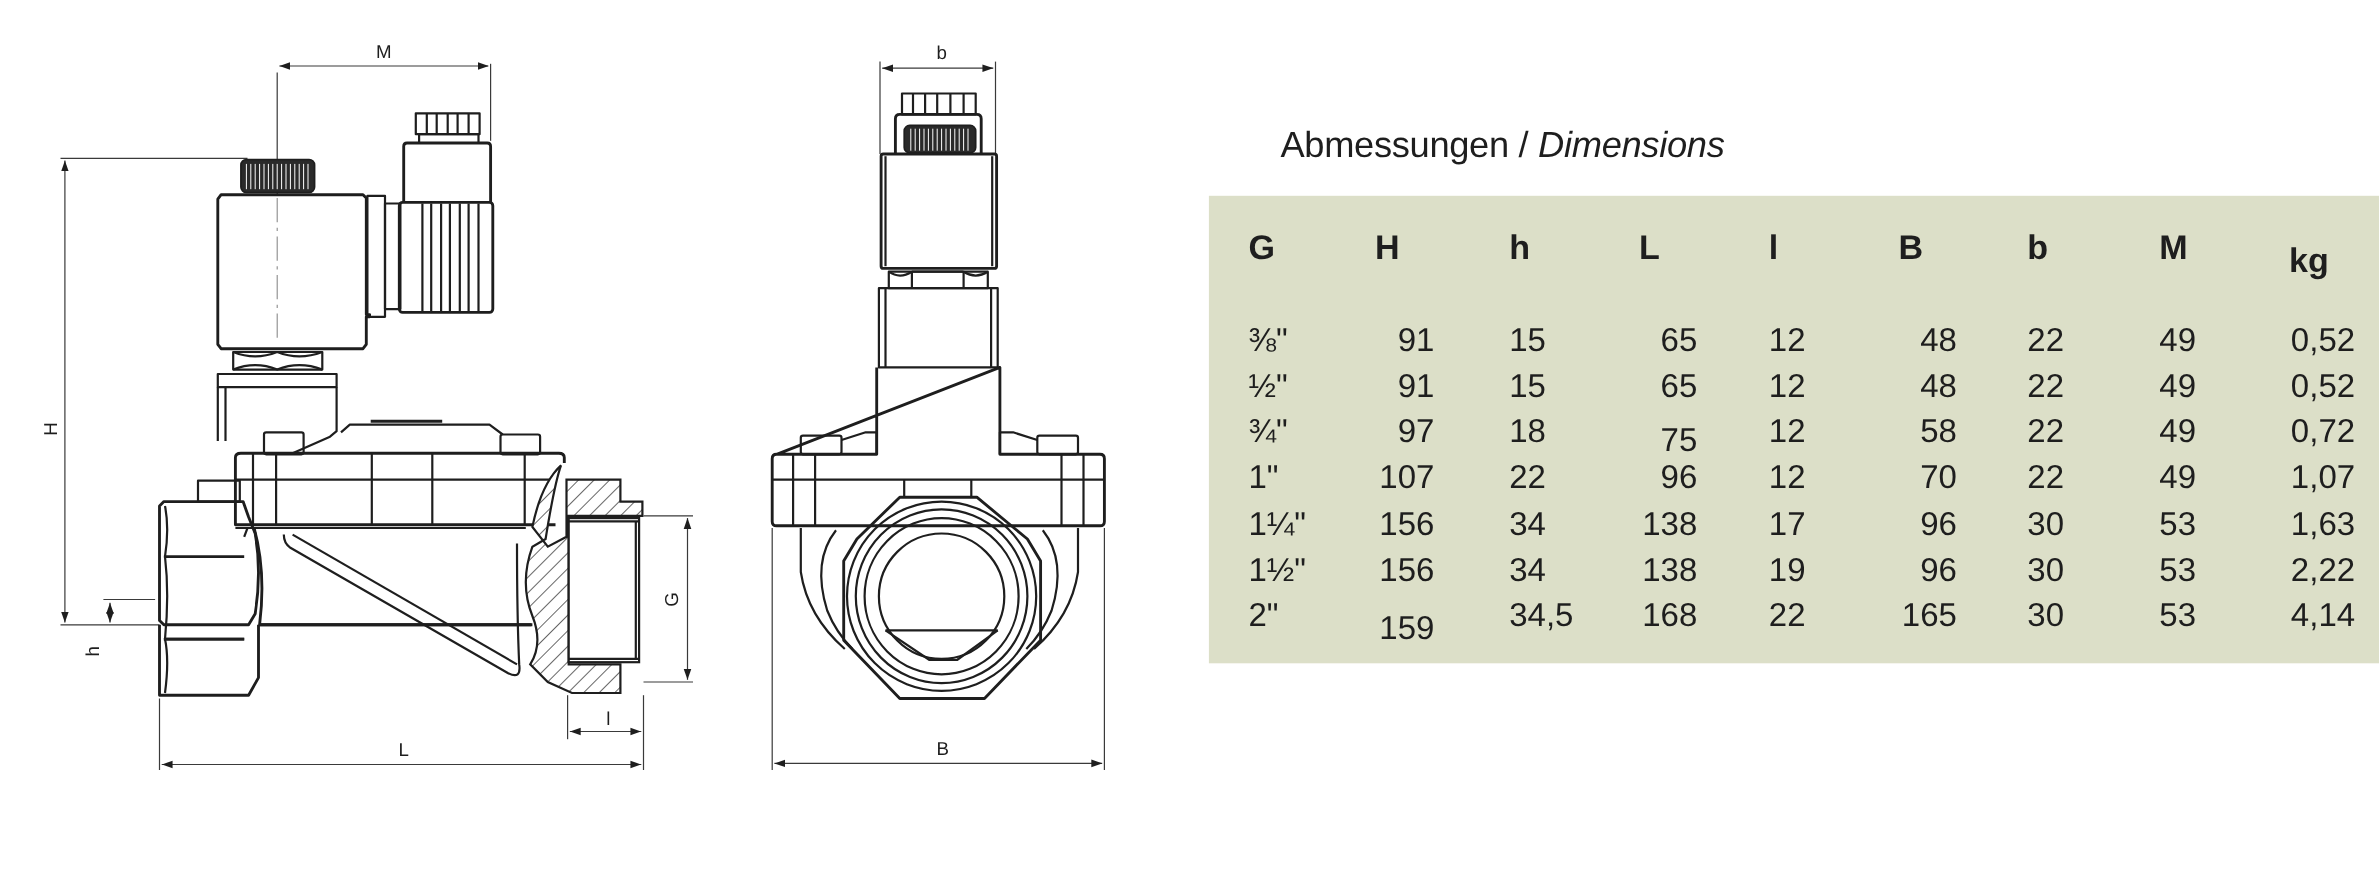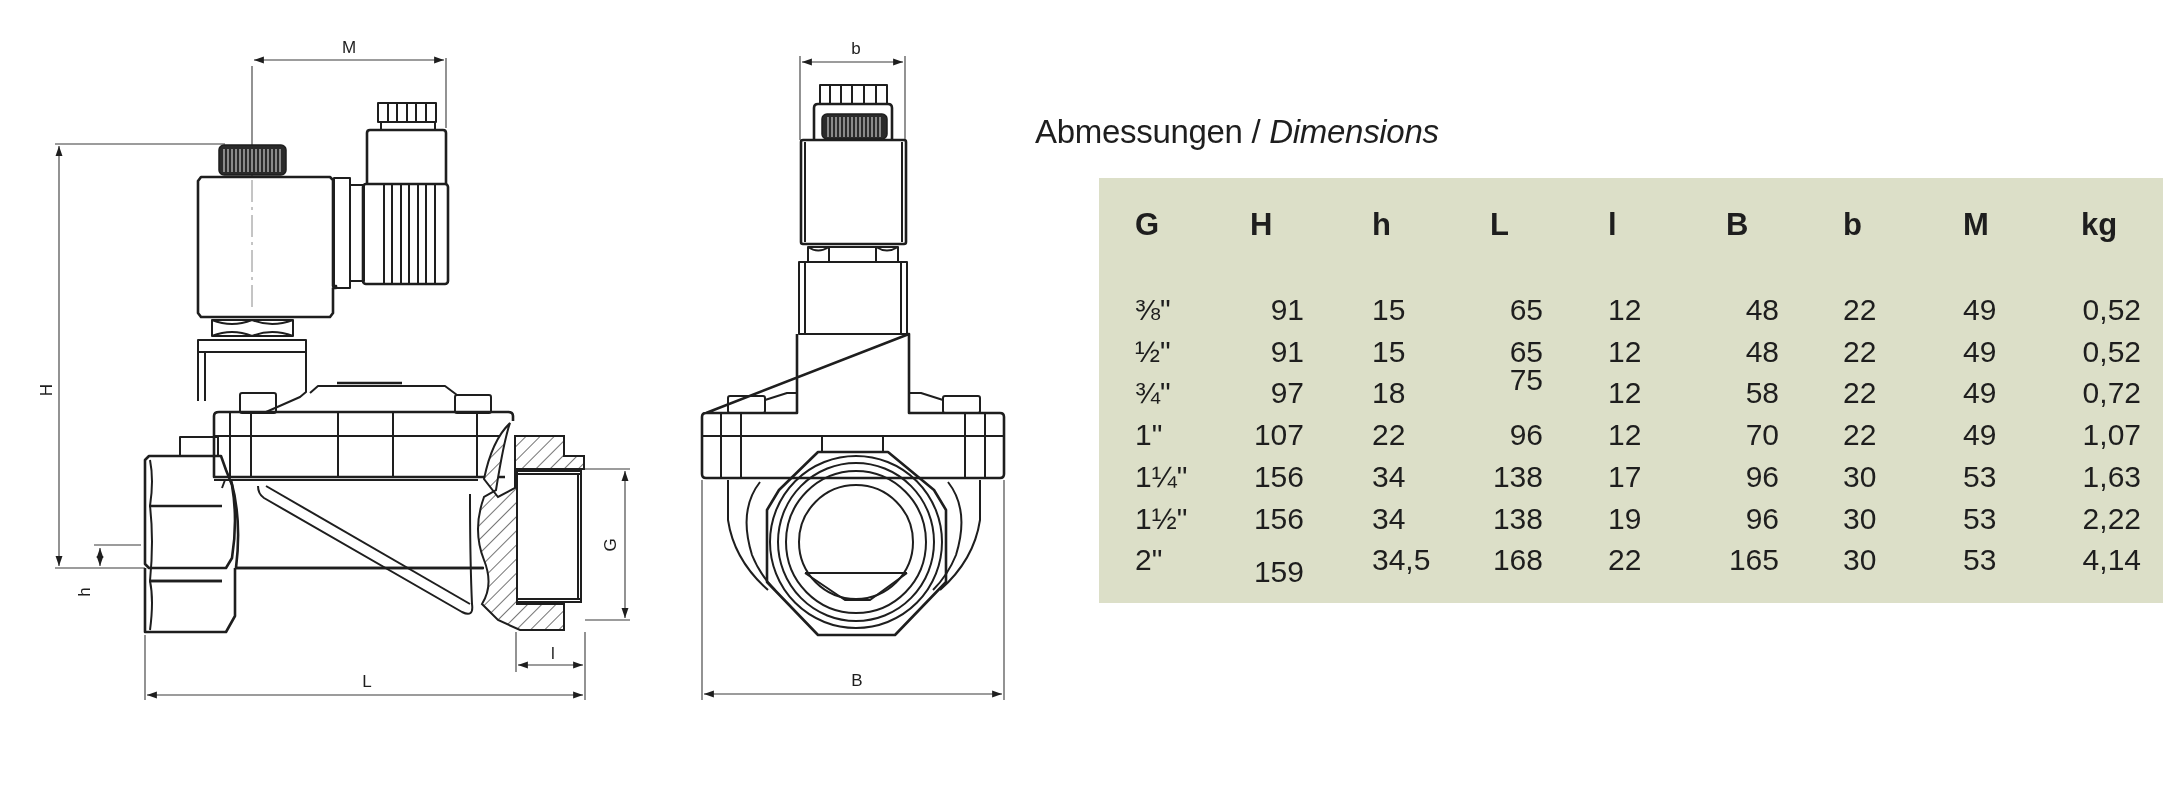--- a/index.html
+++ b/index.html
@@ -8,21 +8,21 @@
   .drawing { position: absolute; left: 0; top: 0; width: 1060px; height: 793px; }
   .drawing svg { width: 1060px; height: 793px; display: block; }
   .ln { fill: none; stroke: #1e1e1e; stroke-width: 2; stroke-linejoin: round; }
   .lnb { fill: none; stroke: #1e1e1e; stroke-width: 2.6; stroke-linejoin: round; }
   .thin { fill: none; stroke: #3a3a3a; stroke-width: 1.1; }
   .center { fill: none; stroke: #8a8a8a; stroke-width: 1; stroke-dasharray: 22 5 3 5; }
   .hatch { fill: url(#hatch); stroke: #1e1e1e; stroke-width: 2; }
   .knurl { fill: #2a2a2a; stroke: #1e1e1e; stroke-width: 1.5; }
   .dimtxt { font-family: "Liberation Sans", sans-serif; font-size: 17px; fill: #1e1e1e; }
 
-  .title { position: absolute; left: 1035px; top: 113px; font-size: 33px; font-weight: normal;
+  .title { position: absolute; left: 1164px; top: 113px; font-size: 33px; font-weight: normal;
            letter-spacing: -0.3px; color: #1e1e1e; white-space: nowrap; }
   .title .it { font-style: italic; }
 
   .table-box { position: absolute; left: 1099px; top: 178px; width: 1064px; height: 425px;
                background: #dcdfc8; }
   .cell { position: absolute; font-size: 30px; line-height: 30px; white-space: nowrap; color: #1e1e1e; }
   .hdr { font-weight: bold; font-size: 31px; }
   .r { text-align: right; }
 </style>
 </head>
@@ -258,21 +258,21 @@
 
 <div class="table-box" id="tbl">
     <div class="cell hdr" style="left: 36px; top: 32px;">G</div>
     <div class="cell hdr" style="left: 151px; top: 32px;">H</div>
     <div class="cell hdr" style="left: 273px; top: 32px;">h</div>
     <div class="cell hdr" style="left: 391px; top: 32px;">L</div>
     <div class="cell hdr" style="left: 509px; top: 32px;">l</div>
     <div class="cell hdr" style="left: 627px; top: 32px;">B</div>
     <div class="cell hdr" style="left: 744px; top: 32px;">b</div>
     <div class="cell hdr" style="left: 864px; top: 32px;">M</div>
-    <div class="cell hdr" style="left: 982px; top: 32px;">kg</div>
+    <div class="cell hdr" style="left: 982px; top: 44px;">kg</div>
     <div>
       <div class="cell" style="top: 117px; left: 36px;">⅜"</div>
       <div class="cell r" style="top: 117px; right: 859px;">91</div>
       <div class="cell" style="top: 117px; left: 273px;">15</div>
       <div class="cell r" style="top: 117px; right: 620px;">65</div>
       <div class="cell" style="top: 117px; left: 509px;">12</div>
       <div class="cell r" style="top: 117px; right: 384px;">48</div>
       <div class="cell" style="top: 117px; left: 744px;">22</div>
       <div class="cell" style="top: 117px; left: 864px;">49</div>
       <div class="cell r" style="top: 117px; right: 22px;">0,52</div>
@@ -285,21 +285,21 @@
       <div class="cell" style="top: 158.7px; left: 509px;">12</div>
       <div class="cell r" style="top: 158.7px; right: 384px;">48</div>
       <div class="cell" style="top: 158.7px; left: 744px;">22</div>
       <div class="cell" style="top: 158.7px; left: 864px;">49</div>
       <div class="cell r" style="top: 158.7px; right: 22px;">0,52</div>
     </div>
     <div>
       <div class="cell" style="top: 200.4px; left: 36px;">¾"</div>
       <div class="cell r" style="top: 200.4px; right: 859px;">97</div>
       <div class="cell" style="top: 200.4px; left: 273px;">18</div>
-      <div class="cell r" style="top: 187px; right: 620px;">75</div>
+      <div class="cell r" style="top: 208px; right: 620px;">75</div>
       <div class="cell" style="top: 200.4px; left: 509px;">12</div>
       <div class="cell r" style="top: 200.4px; right: 384px;">58</div>
       <div class="cell" style="top: 200.4px; left: 744px;">22</div>
       <div class="cell" style="top: 200.4px; left: 864px;">49</div>
       <div class="cell r" style="top: 200.4px; right: 22px; margin-left: 20px;">0,72</div>
     </div>
     <div>
       <div class="cell" style="top: 242.1px; left: 36px;">1"</div>
       <div class="cell r" style="top: 242.1px; right: 859px;">107</div>
       <div class="cell" style="top: 242.1px; left: 273px;">22</div>

